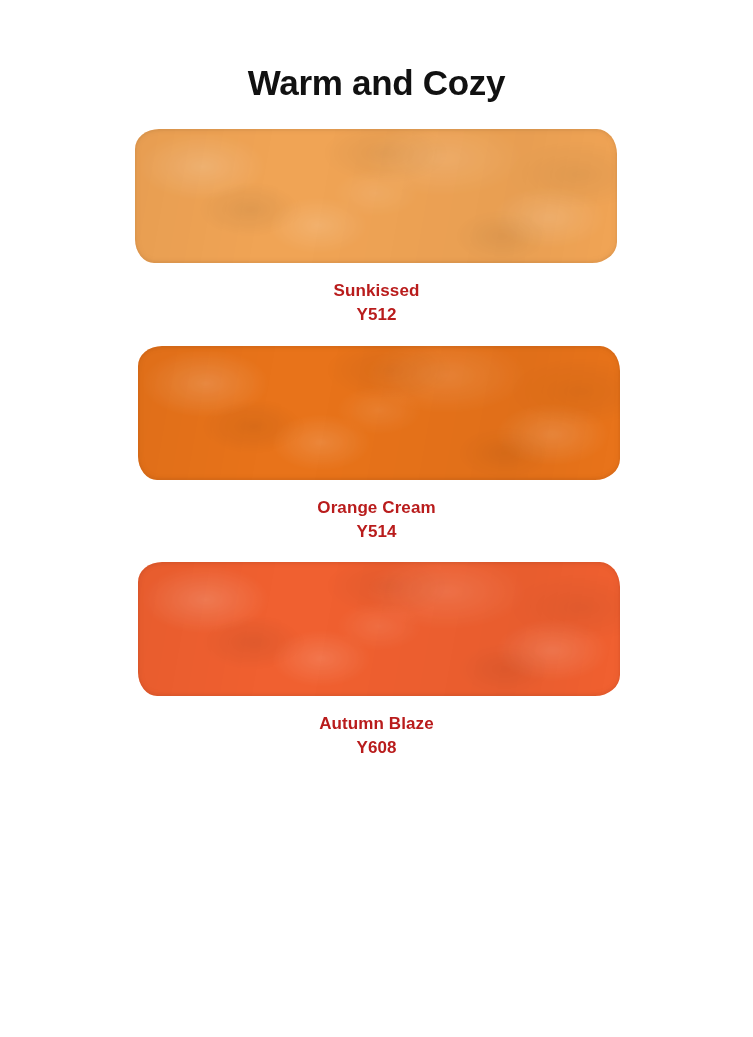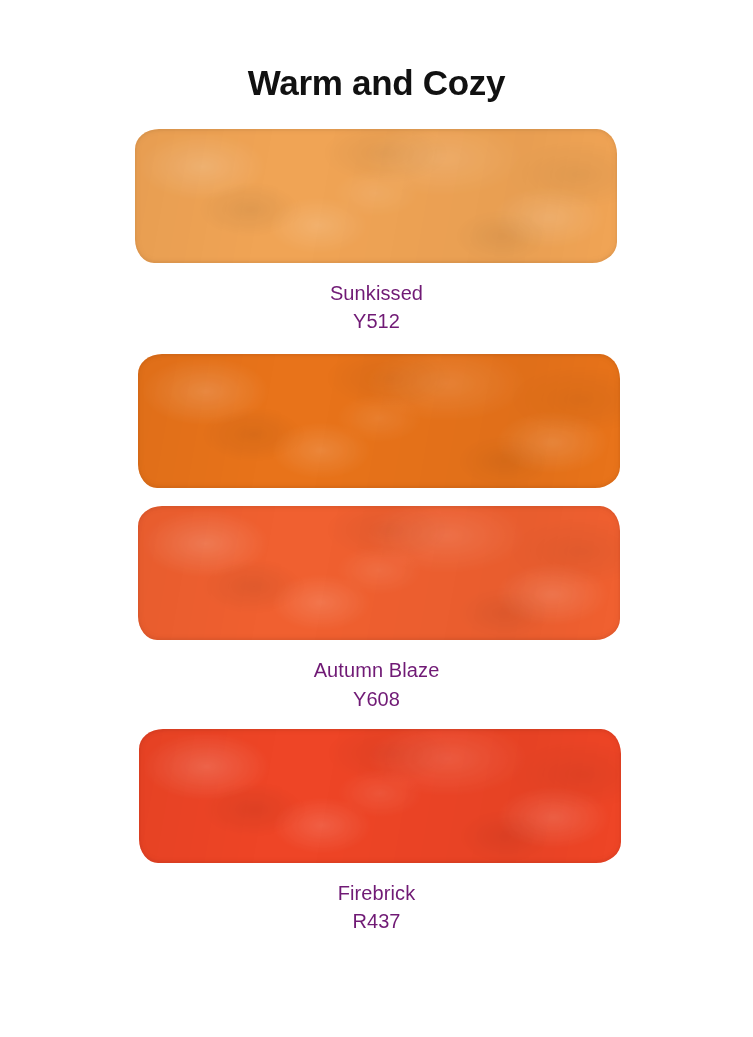--- a/index.html
+++ b/index.html
@@ -105,23 +105,23 @@
   }
 
   
   .swatch-labels {
     text-align: center;
     margin-top: 16px;
   }
 
   .swatch-name,
   .swatch-code {
-    font-size: 20px;
-    font-weight: 400;
-    color: #701a75;
+    font-size: 17px;
+    font-weight: 700;
+    color: #b91c1c;
     line-height: 1.42;
     letter-spacing: 0.1px;
   }
 
   
   .block-0 .swatch-wrap { margin-left: -1px; }
   .block-1 .swatch-wrap { margin-left:  4px; }
   .block-2 .swatch-wrap { margin-left:  4px; }
   .block-3 .swatch-wrap { margin-left:  6px; }
 
@@ -148,39 +148,32 @@
       <div class="swatch-code">Y512</div>
     </div>
   </div>
 
   <div class="swatch-block block-1">
     <div class="swatch-wrap">
       <div class="swatch" style="background-color: rgb(232, 115, 26);">
         <div class="swatch-edge"></div>
       </div>
     </div>
+    <div class="swatch-labels">
+      <div class="swatch-name">Orange Cream</div>
+      <div class="swatch-code">Y514</div>
+    </div>
   </div>
 
   <div class="swatch-block block-2">
     <div class="swatch-wrap">
       <div class="swatch" style="background-color: rgb(240, 96, 48);">
         <div class="swatch-edge"></div>
       </div>
     </div>
     <div class="swatch-labels">
       <div class="swatch-name">Autumn Blaze</div>
       <div class="swatch-code">Y608</div>
     </div>
   </div>
 
-  <div class="swatch-block block-3">
-    <div class="swatch-wrap">
-      <div class="swatch" style="background-color: rgb(238, 69, 38);">
-        <div class="swatch-edge"></div>
-      </div>
-    </div>
-    <div class="swatch-labels">
-      <div class="swatch-name">Firebrick</div>
-      <div class="swatch-code">R437</div>
-    </div>
-  </div>
 
 </div>
 
 </body></html>

